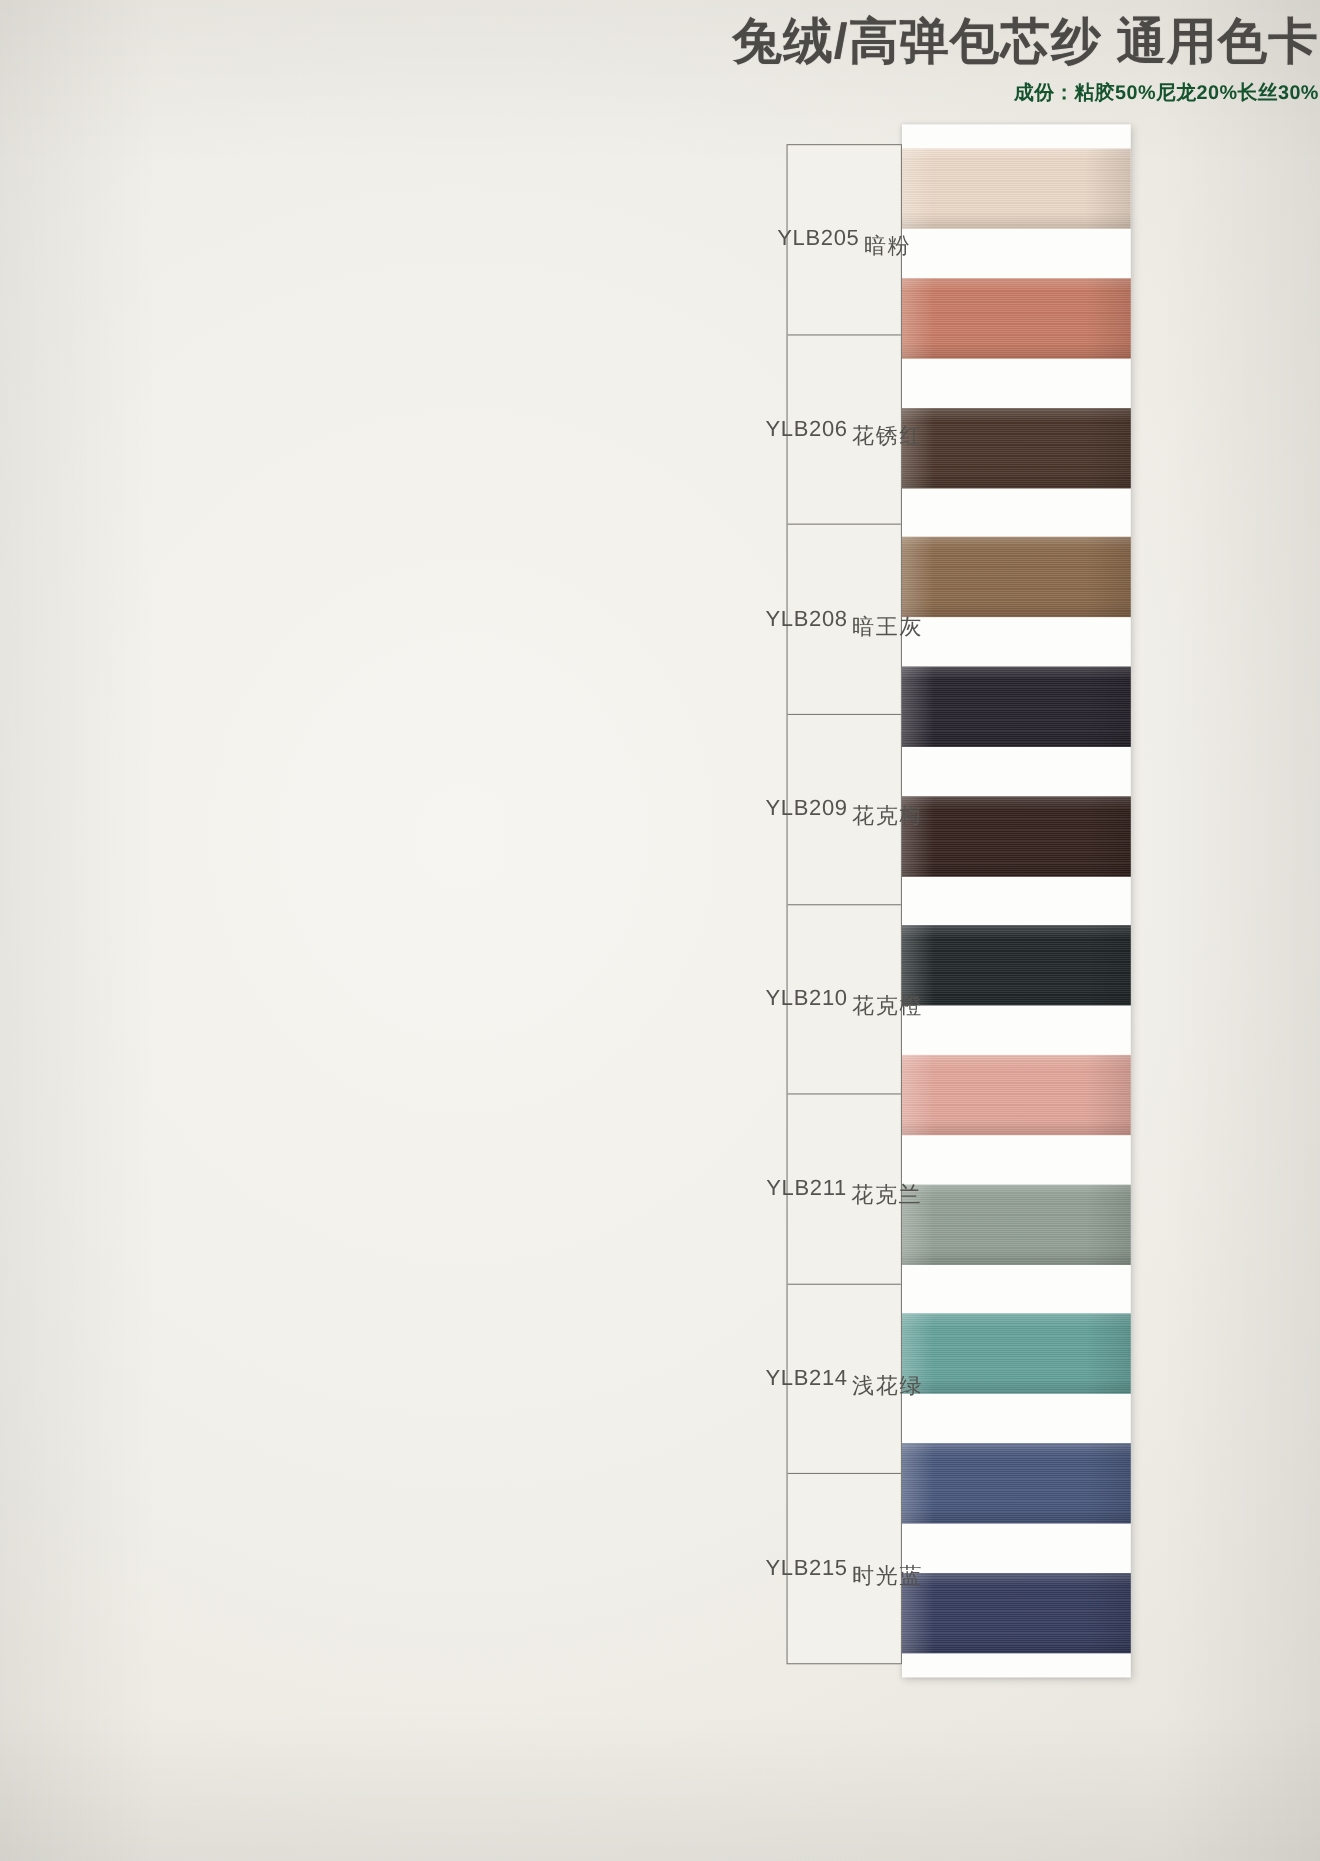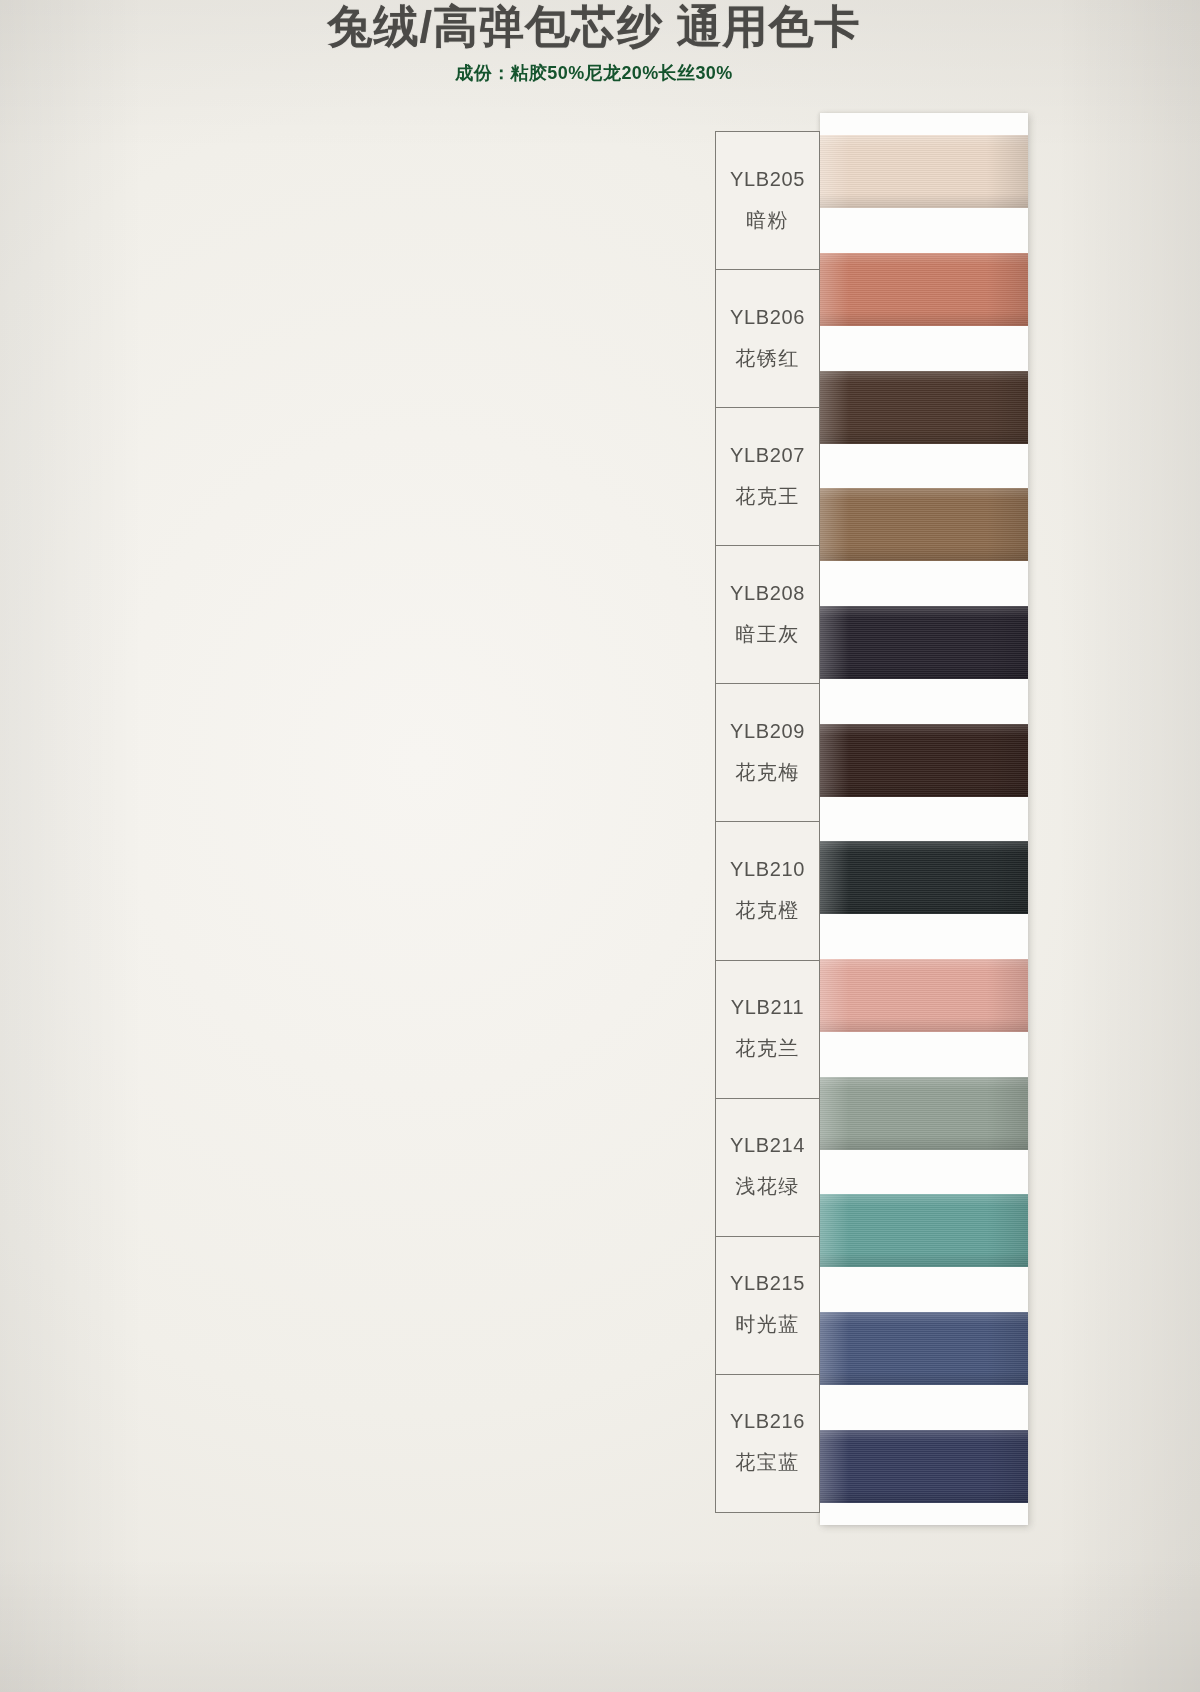--- a/index.html
+++ b/index.html
@@ -28,23 +28,23 @@
     position:absolute; inset:0;
     background:
       linear-gradient(90deg, rgba(0,0,0,.05) 0%, rgba(0,0,0,0) 12%, rgba(0,0,0,0) 88%, rgba(0,0,0,.055) 100%),
       linear-gradient(180deg, rgba(0,0,0,.035) 0%, rgba(0,0,0,0) 9%, rgba(0,0,0,0) 92%, rgba(0,0,0,.05) 100%);
     pointer-events:none;
   }
 
   
   .header {
     position: absolute;
-    top: 0; left: 0; right: 12px;
-    text-align: center;
-    padding-top: 3px;
+    top: 0; left: 0; right: 1px;
+    text-align: right;
+    padding-top: 14px;
   }
   .title {
     font-size: 45px;
     line-height: 1.08;
     font-weight: 700;
     color: #4b4a47;
     letter-spacing: 1px;
     text-shadow: 0 0 1px rgba(90,88,84,.45);
     white-space: nowrap;
   }
@@ -122,21 +122,21 @@
     flex-direction: column;
     background: #f3f1ec;
     border: 1px solid #7e7c76;
     box-sizing: border-box;
   }
   .label-cell {
     flex: 1 1 0;
     border-bottom: 1px solid #7e7c76;
     box-sizing: border-box;
     display: flex;
-    flex-direction: column;
+    flex-direction: row;
     align-items: center;
     justify-content: center;
     gap: 4px;
     text-align: right;
   }
   .label-cell:last-child { border-bottom: none; }
   .code {
     font-size: 20px;
     color: #54534f;
     letter-spacing: .6px;
@@ -206,24 +206,20 @@
 <div class="label-table" id="label-table">
     <div class="label-cell">
       <div class="code">YLB205</div>
       <div class="cname">暗粉</div>
     </div>
     <div class="label-cell">
       <div class="code">YLB206</div>
       <div class="cname">花锈红</div>
     </div>
     <div class="label-cell">
-      <div class="code">YLB207</div>
-      <div class="cname">花克王</div>
-    </div>
-    <div class="label-cell">
       <div class="code">YLB208</div>
       <div class="cname">暗王灰</div>
     </div>
     <div class="label-cell">
       <div class="code">YLB209</div>
       <div class="cname">花克梅</div>
     </div>
     <div class="label-cell">
       <div class="code">YLB210</div>
       <div class="cname">花克橙</div>
@@ -233,17 +229,13 @@
       <div class="cname">花克兰</div>
     </div>
     <div class="label-cell">
       <div class="code">YLB214</div>
       <div class="cname">浅花绿</div>
     </div>
     <div class="label-cell">
       <div class="code">YLB215</div>
       <div class="cname">时光蓝</div>
     </div>
-    <div class="label-cell">
-      <div class="code">YLB216</div>
-      <div class="cname">花宝蓝</div>
-    </div>
   </div>
 
 </body></html>

